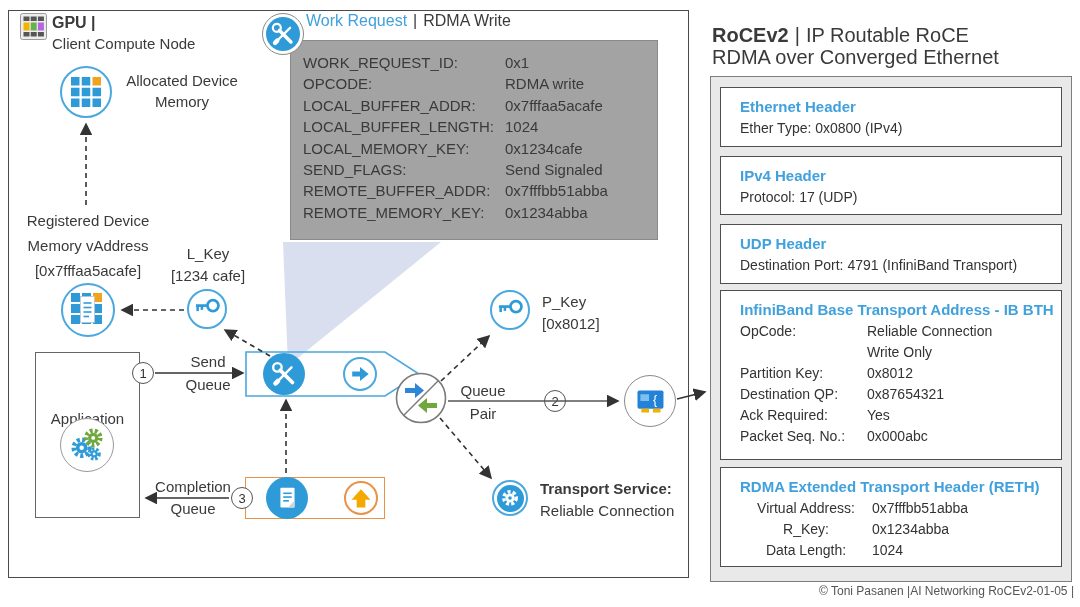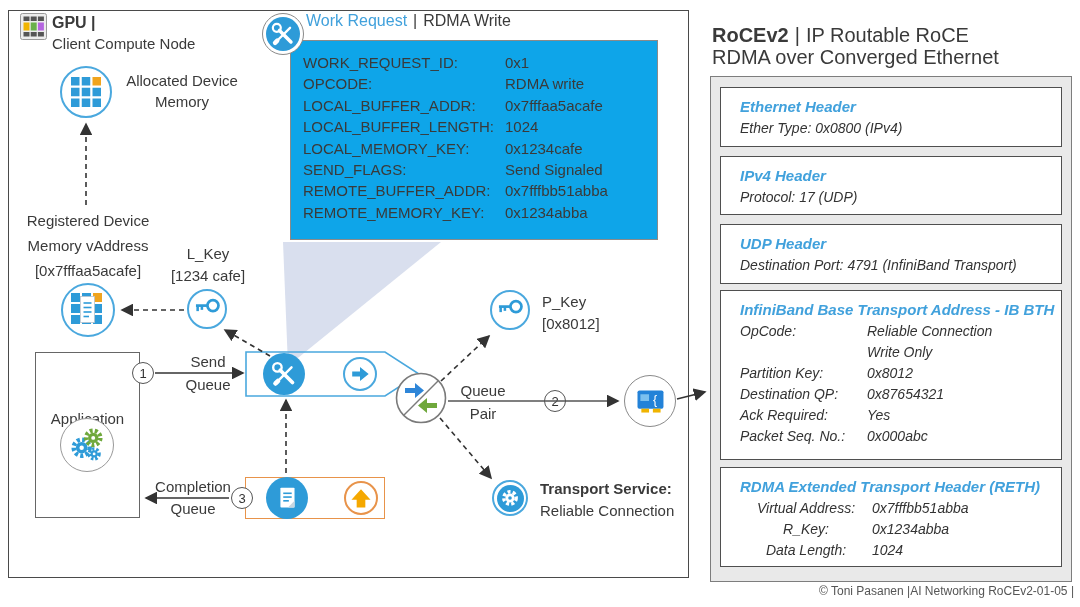--- a/index.html
+++ b/index.html
@@ -9,27 +9,27 @@
   .lbl{font-size:15px;line-height:21px;color:#3a3a3a;}
   .center{text-align:center;}
   .bold{font-weight:bold;}
   .blue{color:#41a1dc;}
   .box{position:absolute;border:1.5px solid #4a4a4a;background:transparent;box-sizing:border-box;}
   .circle-icon{position:absolute;border-radius:50%;border:2px solid #4aa8de;background:#fff;display:flex;align-items:center;justify-content:center;box-sizing:border-box;}
   .blue-disc{position:absolute;border-radius:50%;background:#2e9bd8;display:flex;align-items:center;justify-content:center;box-sizing:border-box;}
   .gray-ring{position:absolute;border-radius:50%;border:1.5px solid #8a8a8a;background:#fff;display:flex;align-items:center;justify-content:center;box-sizing:border-box;}
   .stepnum{position:absolute;width:22px;height:22px;border-radius:50%;border:1.5px solid #555;background:#fff;display:flex;align-items:center;justify-content:center;font-size:13px;color:#333;box-sizing:border-box;z-index:5;}
   
-  .wr-box{position:absolute;left:290px;top:40px;width:368px;height:200px;border:1.4px solid #8a8a8a;background:#0ea5e9;box-sizing:border-box;padding:11px 0 0 12px;}
+  .wr-box{position:absolute;left:290px;top:40px;width:368px;height:200px;border:1.4px solid #8a8a8a;background:#a3a3a3;box-sizing:border-box;padding:11px 0 0 12px;}
   .wr-row{display:flex;font-size:15px;line-height:21.4px;}
   .wr-row .l{width:202px;}
   .wr-title{position:absolute;left:306px;top:12px;font-size:16px;white-space:nowrap;}
   .sep{margin:0 6px;color:#3a3a3a;}
   
-  .panel{position:absolute;left:710px;top:76px;width:362px;height:506px;background:#e9e9e9;border:1.5px solid #7d7d7d;box-sizing:border-box;font-style:italic;}
+  .panel{position:absolute;left:710px;top:76px;width:362px;height:506px;background:#e9e9e9;border:1.5px solid #7d7d7d;box-sizing:border-box;}
   .sec{position:absolute;left:9px;width:342px;background:#fff;border:1.5px solid #4f4f4f;box-sizing:border-box;padding:8px 6px 0 19px;}
   .sec .hdr{font-size:15px;font-weight:bold;color:#41a1dc;line-height:21px;margin-bottom:1px;}
   .sec .row{display:flex;font-size:14px;line-height:21px;color:#333;}
   .sec .row .l4{width:127px;flex:none;}
   .sec .row .l5{width:132px;flex:none;text-align:center;}
   .sec .txt{font-size:14px;line-height:21px;color:#333;white-space:nowrap;}
   .footer{position:absolute;left:700px;top:584px;width:374px;text-align:right;font-size:12px;color:#555;}
 </style>
 </head>
 <body>

